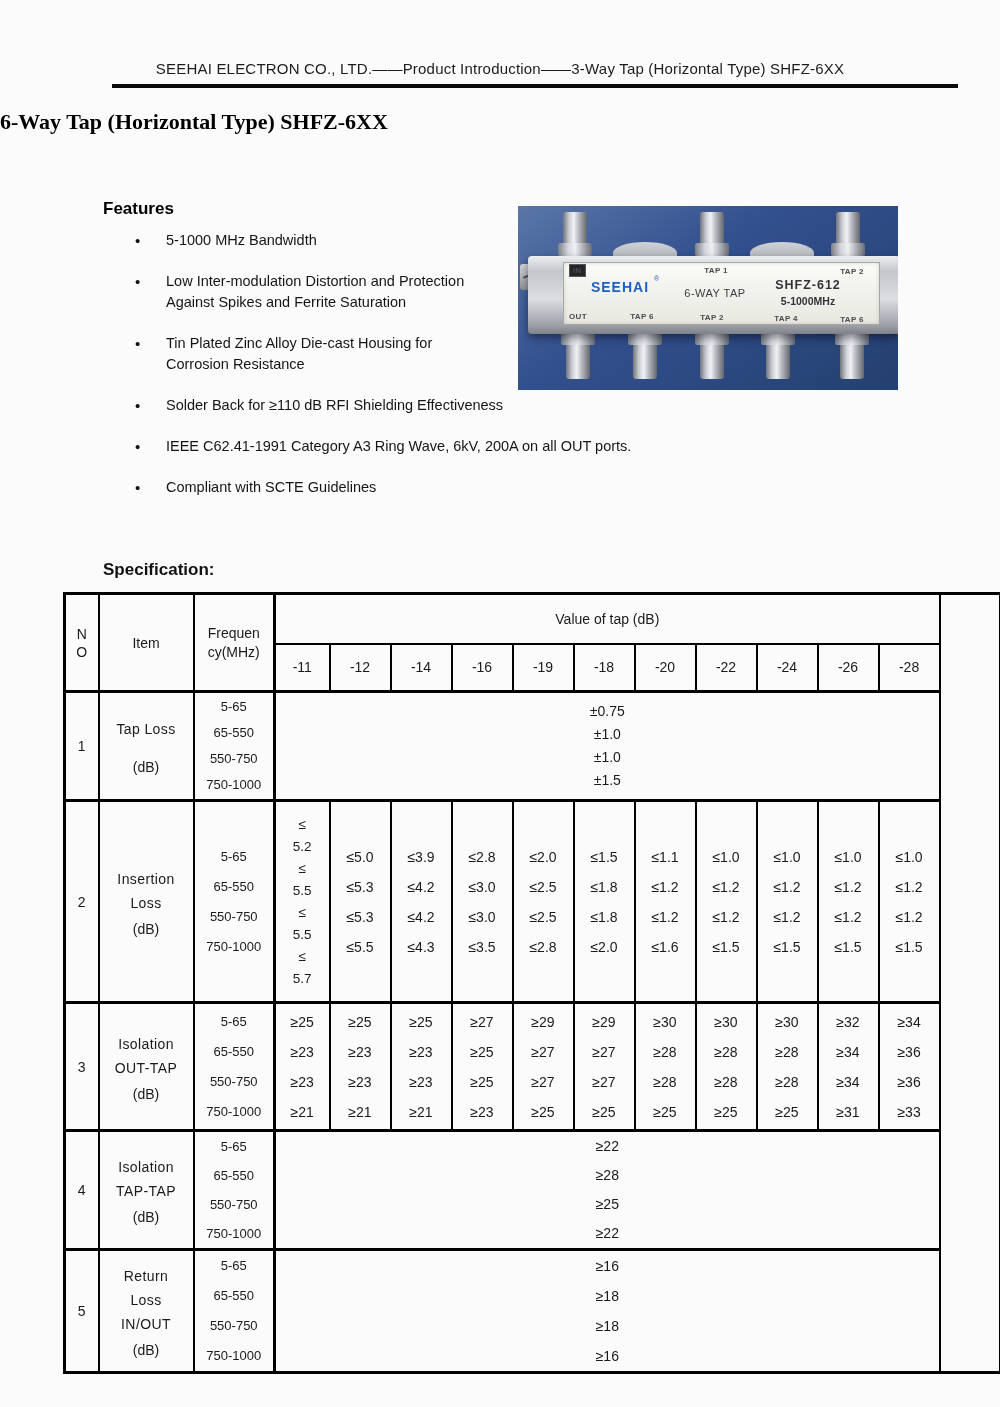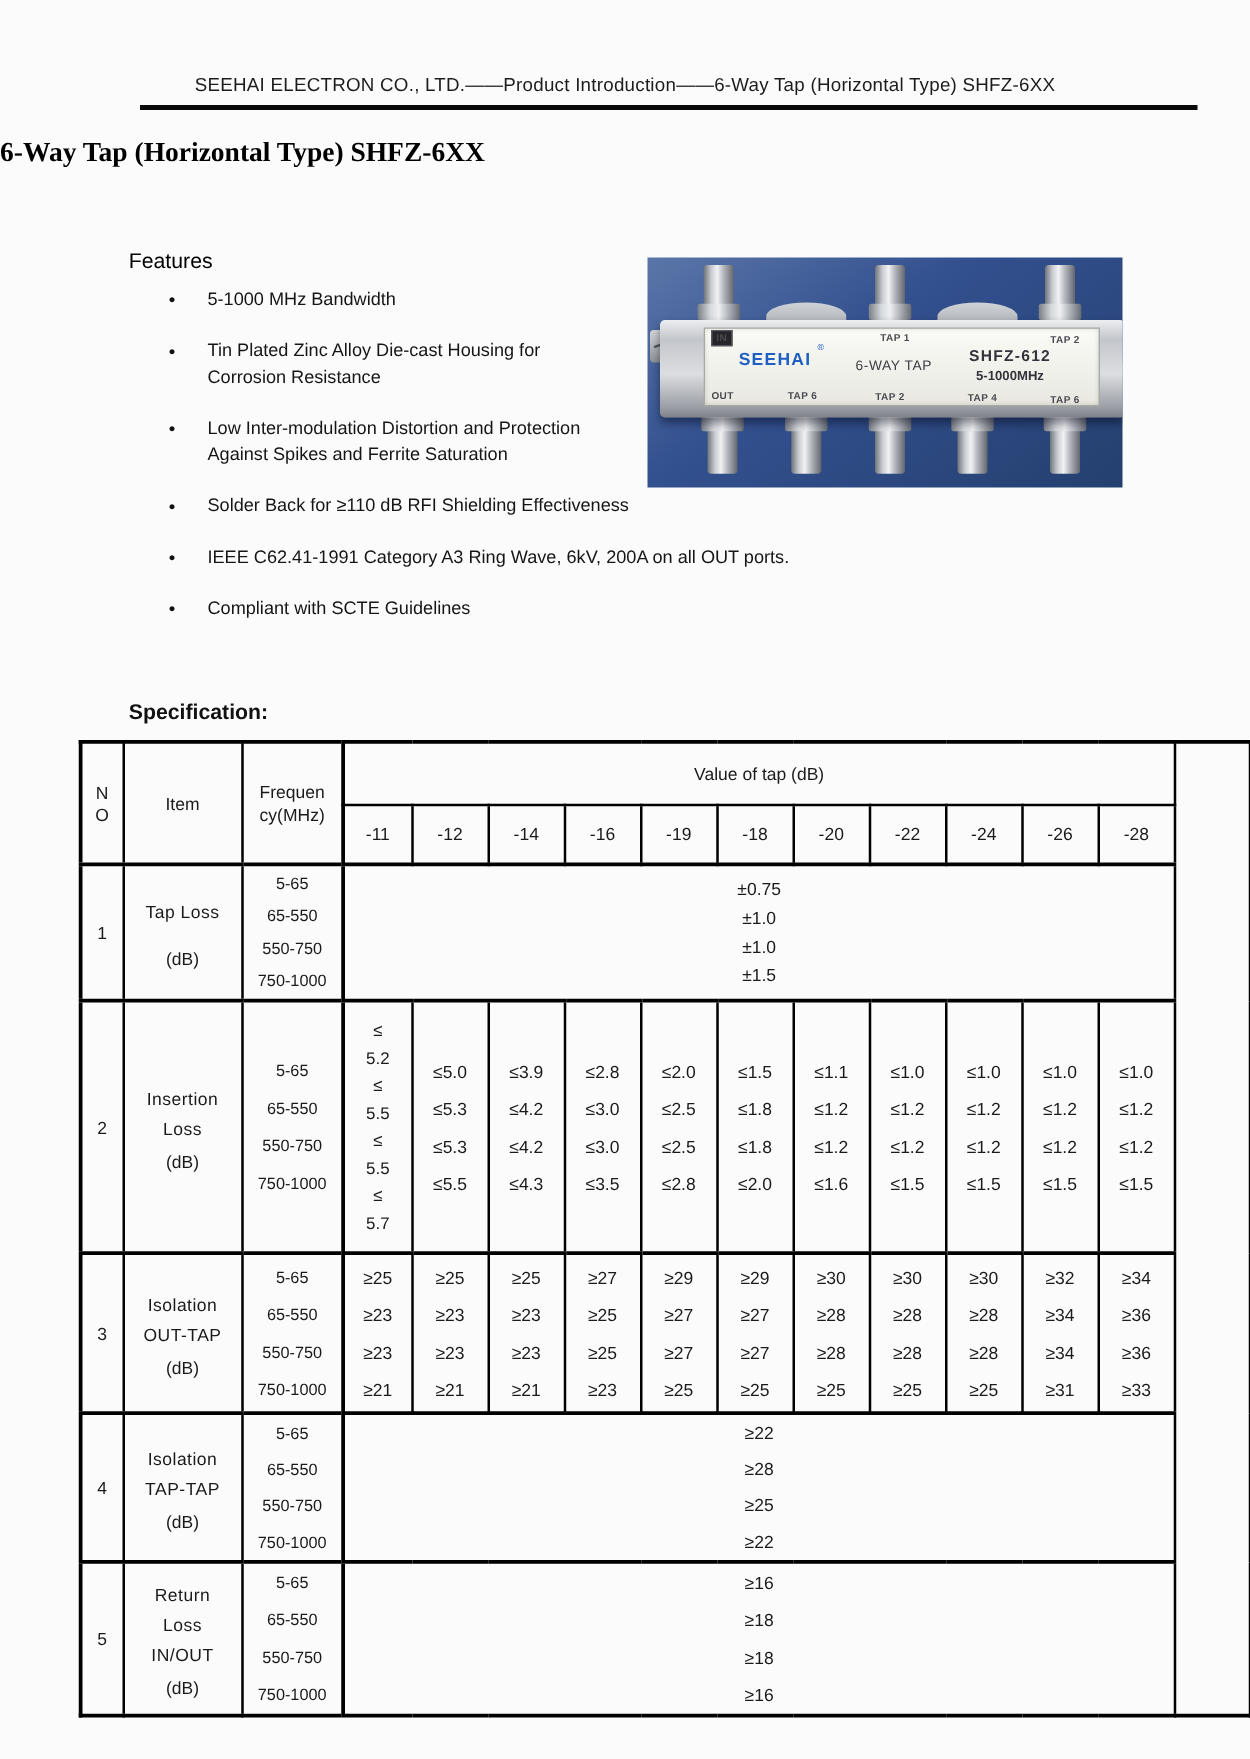--- a/index.html
+++ b/index.html
@@ -5,21 +5,21 @@
   html,body{margin:0;padding:0;}
   body{width:1000px;height:1407px;background:#fbfbfb;font-family:"Liberation Sans",sans-serif;color:#111;}
   .page{position:relative;width:1000px;height:1407px;overflow:hidden;background:#fbfbfb;}
 
   
   .doc-header{position:absolute;top:60px;left:0;width:100%;text-align:center;font-size:15px;color:#1c1c1c;letter-spacing:.2px;}
   .header-rule{position:absolute;top:84px;left:112px;width:846px;height:4px;background:#0a0a0a;}
   .doc-title{position:absolute;top:109px;left:0;width:100%;text-align:left;margin:0;font-family:"Liberation Serif",serif;font-size:22px;font-weight:bold;color:#000;}
 
   
-  .features-heading{position:absolute;left:103px;top:199px;margin:0;font-size:17px;font-weight:normal;color:#000;}
+  .features-heading{position:absolute;left:103px;top:199px;margin:0;font-size:17px;font-weight:bold;color:#000;}
   .features-list{position:absolute;left:166px;top:230px;width:640px;margin:0;padding:0;list-style:none;}
   .features-list li{position:relative;font-size:14.5px;line-height:21px;margin-bottom:20px;color:#151515;}
   .features-list li.narrow{max-width:332px;}
   .features-list li::before{content:"•";position:absolute;left:-31px;top:0;font-size:15px;color:#111;}
 
   
   .photo{position:absolute;left:518px;top:206px;width:380px;height:184px;overflow:hidden;
          background:linear-gradient(145deg,#5a76a8 0%,#33508f 40%,#24406f 100%);}
   .hump{position:absolute;top:36px;width:64px;height:22px;z-index:1;border-radius:50% 50% 0 0;
         background:linear-gradient(180deg,#cfd2d6,#a8abb0);}
@@ -87,29 +87,29 @@
   .val.tight{font-size:13.5px;line-height:22px;}
   .item-name{font-size:14px;letter-spacing:.4px;line-height:24px;}
   .item-unit{font-size:14px;margin-top:6px;}
   tr.r1 .item-unit{margin-top:18px;}
 </style>
 </head>
 <body>
 
 <div class="page">
 
-  <div class="doc-header">SEEHAI ELECTRON CO., LTD.——Product Introduction——6-Way Tap (Horizontal Type) SHFZ-6XX</div>
+  <div class="doc-header">SEEHAI ELECTRON CO., LTD.——Product Introduction——3-Way Tap (Horizontal Type) SHFZ-6XX</div>
   <div class="header-rule"></div>
   <h1 class="doc-title">6-Way Tap (Horizontal Type) SHFZ-6XX</h1>
 
   <h2 class="features-heading">Features</h2>
   <ul class="features-list">
     <li class="narrow">5-1000 MHz Bandwidth</li>
+    <li class="narrow">Low Inter-modulation Distortion and Protection Against Spikes and Ferrite Saturation</li>
     <li class="narrow">Tin Plated Zinc Alloy Die-cast Housing for Corrosion Resistance</li>
-    <li class="narrow">Low Inter-modulation Distortion and Protection Against Spikes and Ferrite Saturation</li>
     <li>Solder Back for ≥110 dB RFI Shielding Effectiveness</li>
     <li>IEEE C62.41-1991 Category A3 Ring Wave, 6kV, 200A on all OUT ports.</li>
     <li>Compliant with SCTE Guidelines</li>
   </ul>
 
   <div class="photo">
     <div class="hump h1"></div>
     <div class="hump h2"></div>
     <div class="conn top t1"></div>
     <div class="conn top t2"></div>

